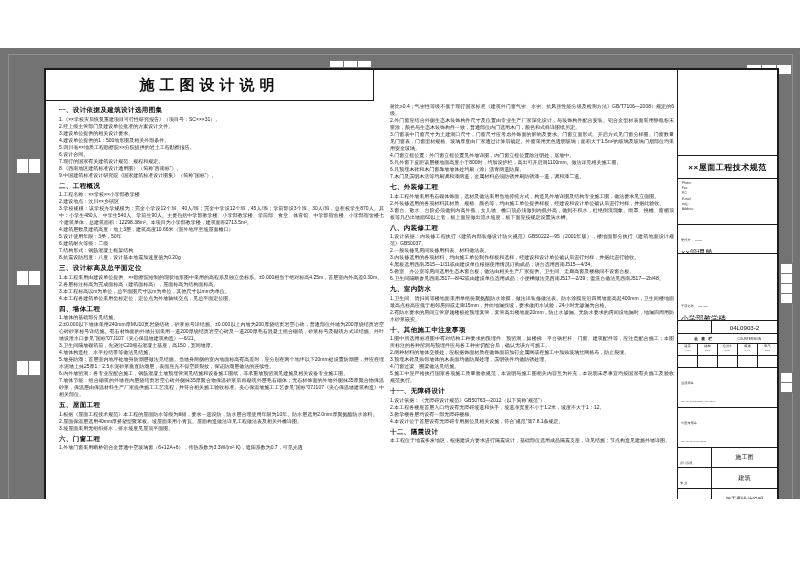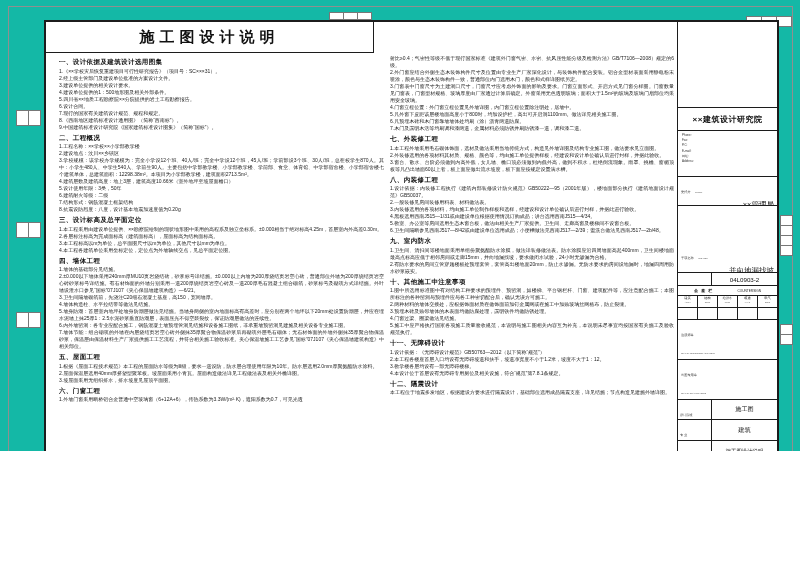--- a/index.html
+++ b/index.html
@@ -1,36 +1,36 @@
 <!DOCTYPE html>
 <html><head>
 <meta charset="utf-8">
 <style>
   html,body{margin:0;padding:0;background:#fff;}
   body{width:800px;height:583px;font-family:"Liberation Sans","DejaVu Sans",sans-serif;}
-  .page{position:relative;width:800px;height:451px;background:#14b8a6;overflow:hidden;}
+  .page{position:relative;width:800px;height:451px;background:#737373;overflow:hidden;margin-top:48px;}
   .outer{position:absolute;left:8px;top:6px;width:785px;height:549px;border:1px solid #8f8f8f;box-sizing:border-box;}
   .frame{position:absolute;left:44px;top:20px;width:735px;height:528px;border:2px solid #1c1c1c;box-sizing:border-box;background:#fff;}
   .title-band{position:absolute;left:0;top:0;width:328px;height:31px;border-right:1px solid #1c1c1c;border-bottom:1px solid #1c1c1c;display:flex;align-items:center;justify-content:center;box-sizing:border-box;}
   .doc-title{font-size:15px;font-weight:bold;letter-spacing:5px;color:#111;}
   .col{position:absolute;color:#222;text-align:justify;}
   .col-left{left:13px;top:36px;width:325px;}
   .col-right{left:344px;top:33px;width:284px;}
   .sec-h{font-size:6.5px;font-weight:bold;line-height:8px;margin:3px 0 1.5px;color:#101010;letter-spacing:0.4px;}
   .col .sec-h:first-child{margin-top:0;}
   .para{font-size:5px;line-height:7px;word-break:break-all;margin:0;color:#242424;}
   
   .titleblock{position:absolute;right:0;top:0;width:100px;height:524px;border-left:1.2px solid #1c1c1c;box-sizing:border-box;background:#fff;}
   .tb-box{position:absolute;left:0;width:100%;border-bottom:1px solid #1c1c1c;box-sizing:border-box;overflow:hidden;}
   .tb-lab{font-size:3.2px;line-height:3.8px;color:#333;}
   .tb-lab-en{font-size:2px;line-height:2.6px;color:#555;letter-spacing:0;}
   .tb-institute{display:flex;align-items:center;justify-content:center;font-size:8px;font-weight:bold;color:#111;letter-spacing:0.5px;}
   .tb-contact{padding:2px 0 0 4px;}
   .tb-contact div{font-size:3px;line-height:5.2px;color:#333;}
-  .tb-center-val{text-align:right;font-size:7.5px;color:#111;margin-top:3px;}
+  .tb-center-val{text-align:left;font-size:7.5px;color:#111;margin-top:3px;}
   .tb-pad{padding:2px 3px 0 3px;}
   .tb-row{display:flex;align-items:stretch;}
   .tb-row .lab{width:34px;border-right:1px solid #1c1c1c;box-sizing:border-box;padding:1.5px 0 0 2px;}
   .tb-row .val{flex:1;display:flex;align-items:center;justify-content:center;font-size:6.2px;color:#111;}
   .cs-title{display:flex;align-items:center;justify-content:space-around;padding:0 4px;}
   .cs-zh{font-size:4px;font-weight:bold;color:#111;letter-spacing:1px;}
   .cs-en{font-size:3.2px;color:#222;}
   .cs-head{display:flex;height:11px;border-bottom:1px solid #1c1c1c;}
   .cs-head .cs-cell{flex:1;border-right:1px solid #1c1c1c;text-align:center;padding-top:1px;box-sizing:border-box;}
   .cs-head .cs-cell:last-child{border-right:none;}
@@ -186,41 +186,41 @@
         <div class="para">1.设计依据：《无障碍设计规范》GB50763—2012（以下简称“规范”）</div>
         <div class="para">2.本工程各楼座首层入口均设有无障碍坡道和扶手，坡道净宽度不小于1.2米，坡度不大于1：12。</div>
         <div class="para">3.教学楼各层均设有一部无障碍楼梯。</div>
         <div class="para">4.本设计位于首层设有无障碍专用厕位及相关设施，符合“规范”第7.8.1条规定。</div>
         <div class="sec-h">十二、隔震设计</div>
         <div class="para">本工程位于地震多发地区，根据建设方要求进行隔震设计，基础部位选用成品隔震支座，详见结施；节点构造见建施外墙详图。</div>
       </div>
 
     <div class="titleblock">
       <div class="tb-box" style="top:0;height:86px;"></div>
-      <div class="tb-box tb-institute" style="top:86px;height:23px;">××建筑设计研究院</div>
+      <div class="tb-box tb-institute" style="top:86px;height:23px;">××屋面工程技术规范</div>
       <div class="tb-box tb-contact" style="top:109px;height:46px;" id="tb-contact">
           <div>Phone:</div>
           <div>Fax:</div>
           <div>P.C:</div>
           <div>E-mail:</div>
           <div>网址:</div>
           <div>Address:</div>
         </div>
       <div class="tb-box" style="top:155px;height:29px;">
         <div class="tb-pad">
           <span class="tb-lab">委托方</span>
           <span class="tb-lab-en">CLIENT</span>
           <div class="tb-center-val">××管理局</div>
         </div>
       </div>
       <div class="tb-box" style="top:221px;height:30px;">
         <div class="tb-pad">
           <span class="tb-lab">子项名称</span>
           <span class="tb-lab-en">SUB-ITEM</span>
-          <div class="tb-center-val">并向地漏找坡</div>
+          <div class="tb-center-val">小学部教学楼</div>
         </div>
       </div>
       <div class="tb-box tb-row" style="top:251px;height:13px;">
         <div class="lab">
           <span class="tb-lab">工程编号</span>
           
         </div>
         <div class="val">04L0903-2</div>
       </div>
       <div class="tb-box cs-title" style="top:264px;height:10px;">

